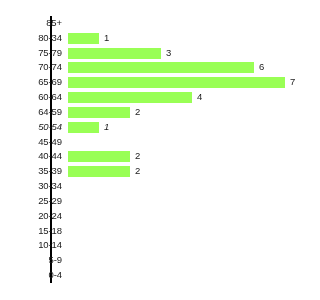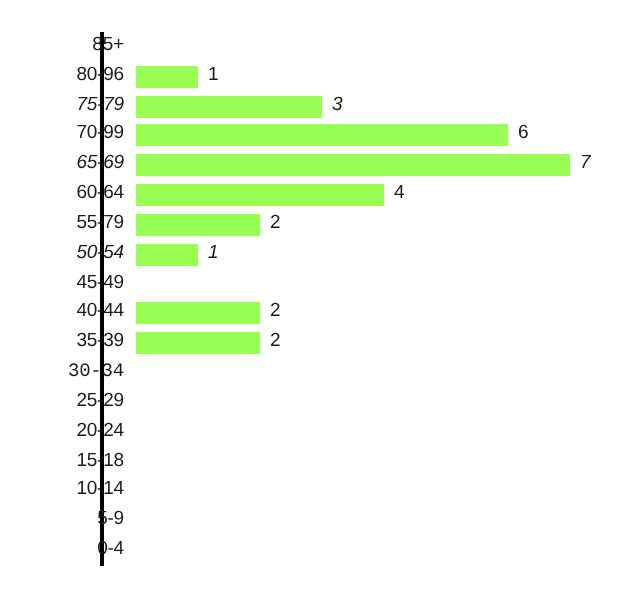--- a/index.html
+++ b/index.html
@@ -80,56 +80,56 @@
 <body>
 
 <div id="chart-root">
   <div id="plot-area">
     <div id="axis-line"></div>
     <div id="rows">
         <div class="row" style="top: 16px;">
           <div class="row-label">85+</div>
         </div>
         <div class="row" style="top: 30.83px;">
-          <div class="row-label">80-96</div>
+          <div class="row-label">80-34</div>
           <div class="bar-wrap">
             <div class="bar" style="width: 31px; background: rgb(153, 255, 85);"></div>
             <div class="bar-value" style="left: 36px;">1</div>
           </div>
         </div>
-        <div class="row" style="top: 45.66px; font-style: italic;">
+        <div class="row" style="top: 45.66px;">
           <div class="row-label">75-79</div>
           <div class="bar-wrap">
             <div class="bar" style="width: 93px; background: rgb(153, 255, 85);"></div>
             <div class="bar-value" style="left: 98px;">3</div>
           </div>
         </div>
         <div class="row" style="top: 60.49px;">
-          <div class="row-label">70-99</div>
+          <div class="row-label">70-74</div>
           <div class="bar-wrap">
             <div class="bar" style="width: 186px; background: rgb(153, 255, 85);"></div>
             <div class="bar-value" style="left: 191px;">6</div>
           </div>
         </div>
-        <div class="row" style="top: 75.32px; font-style: italic;">
+        <div class="row" style="top: 75.32px;">
           <div class="row-label">65-69</div>
           <div class="bar-wrap">
             <div class="bar" style="width: 217px; background: rgb(153, 255, 85);"></div>
             <div class="bar-value" style="left: 222px;">7</div>
           </div>
         </div>
         <div class="row" style="top: 90.15px;">
           <div class="row-label">60-64</div>
           <div class="bar-wrap">
             <div class="bar" style="width: 124px; background: rgb(153, 255, 85);"></div>
             <div class="bar-value" style="left: 129px;">4</div>
           </div>
         </div>
         <div class="row" style="top: 104.98px;">
-          <div class="row-label">55-79</div>
+          <div class="row-label">64-59</div>
           <div class="bar-wrap">
             <div class="bar" style="width: 62px; background: rgb(153, 255, 85);"></div>
             <div class="bar-value" style="left: 67px;">2</div>
           </div>
         </div>
         <div class="row" style="top: 119.81px; font-style: italic;">
           <div class="row-label">50-54</div>
           <div class="bar-wrap">
             <div class="bar" style="width: 31px; background: rgb(153, 255, 85);"></div>
             <div class="bar-value" style="left: 36px;">1</div>
@@ -145,21 +145,21 @@
             <div class="bar-value" style="left: 67px;">2</div>
           </div>
         </div>
         <div class="row" style="top: 164.3px;">
           <div class="row-label">35-39</div>
           <div class="bar-wrap">
             <div class="bar" style="width: 62px; background: rgb(153, 255, 85);"></div>
             <div class="bar-value" style="left: 67px;">2</div>
           </div>
         </div>
-        <div class="row" style="top: 179.13px; font-family: Liberation Mono, monospace;">
+        <div class="row" style="top: 179.13px;">
           <div class="row-label">30-34</div>
         </div>
         <div class="row" style="top: 193.96px;">
           <div class="row-label">25-29</div>
         </div>
         <div class="row" style="top: 208.79px;">
           <div class="row-label">20-24</div>
         </div>
         <div class="row" style="top: 223.62px;">
           <div class="row-label">15-18</div>

